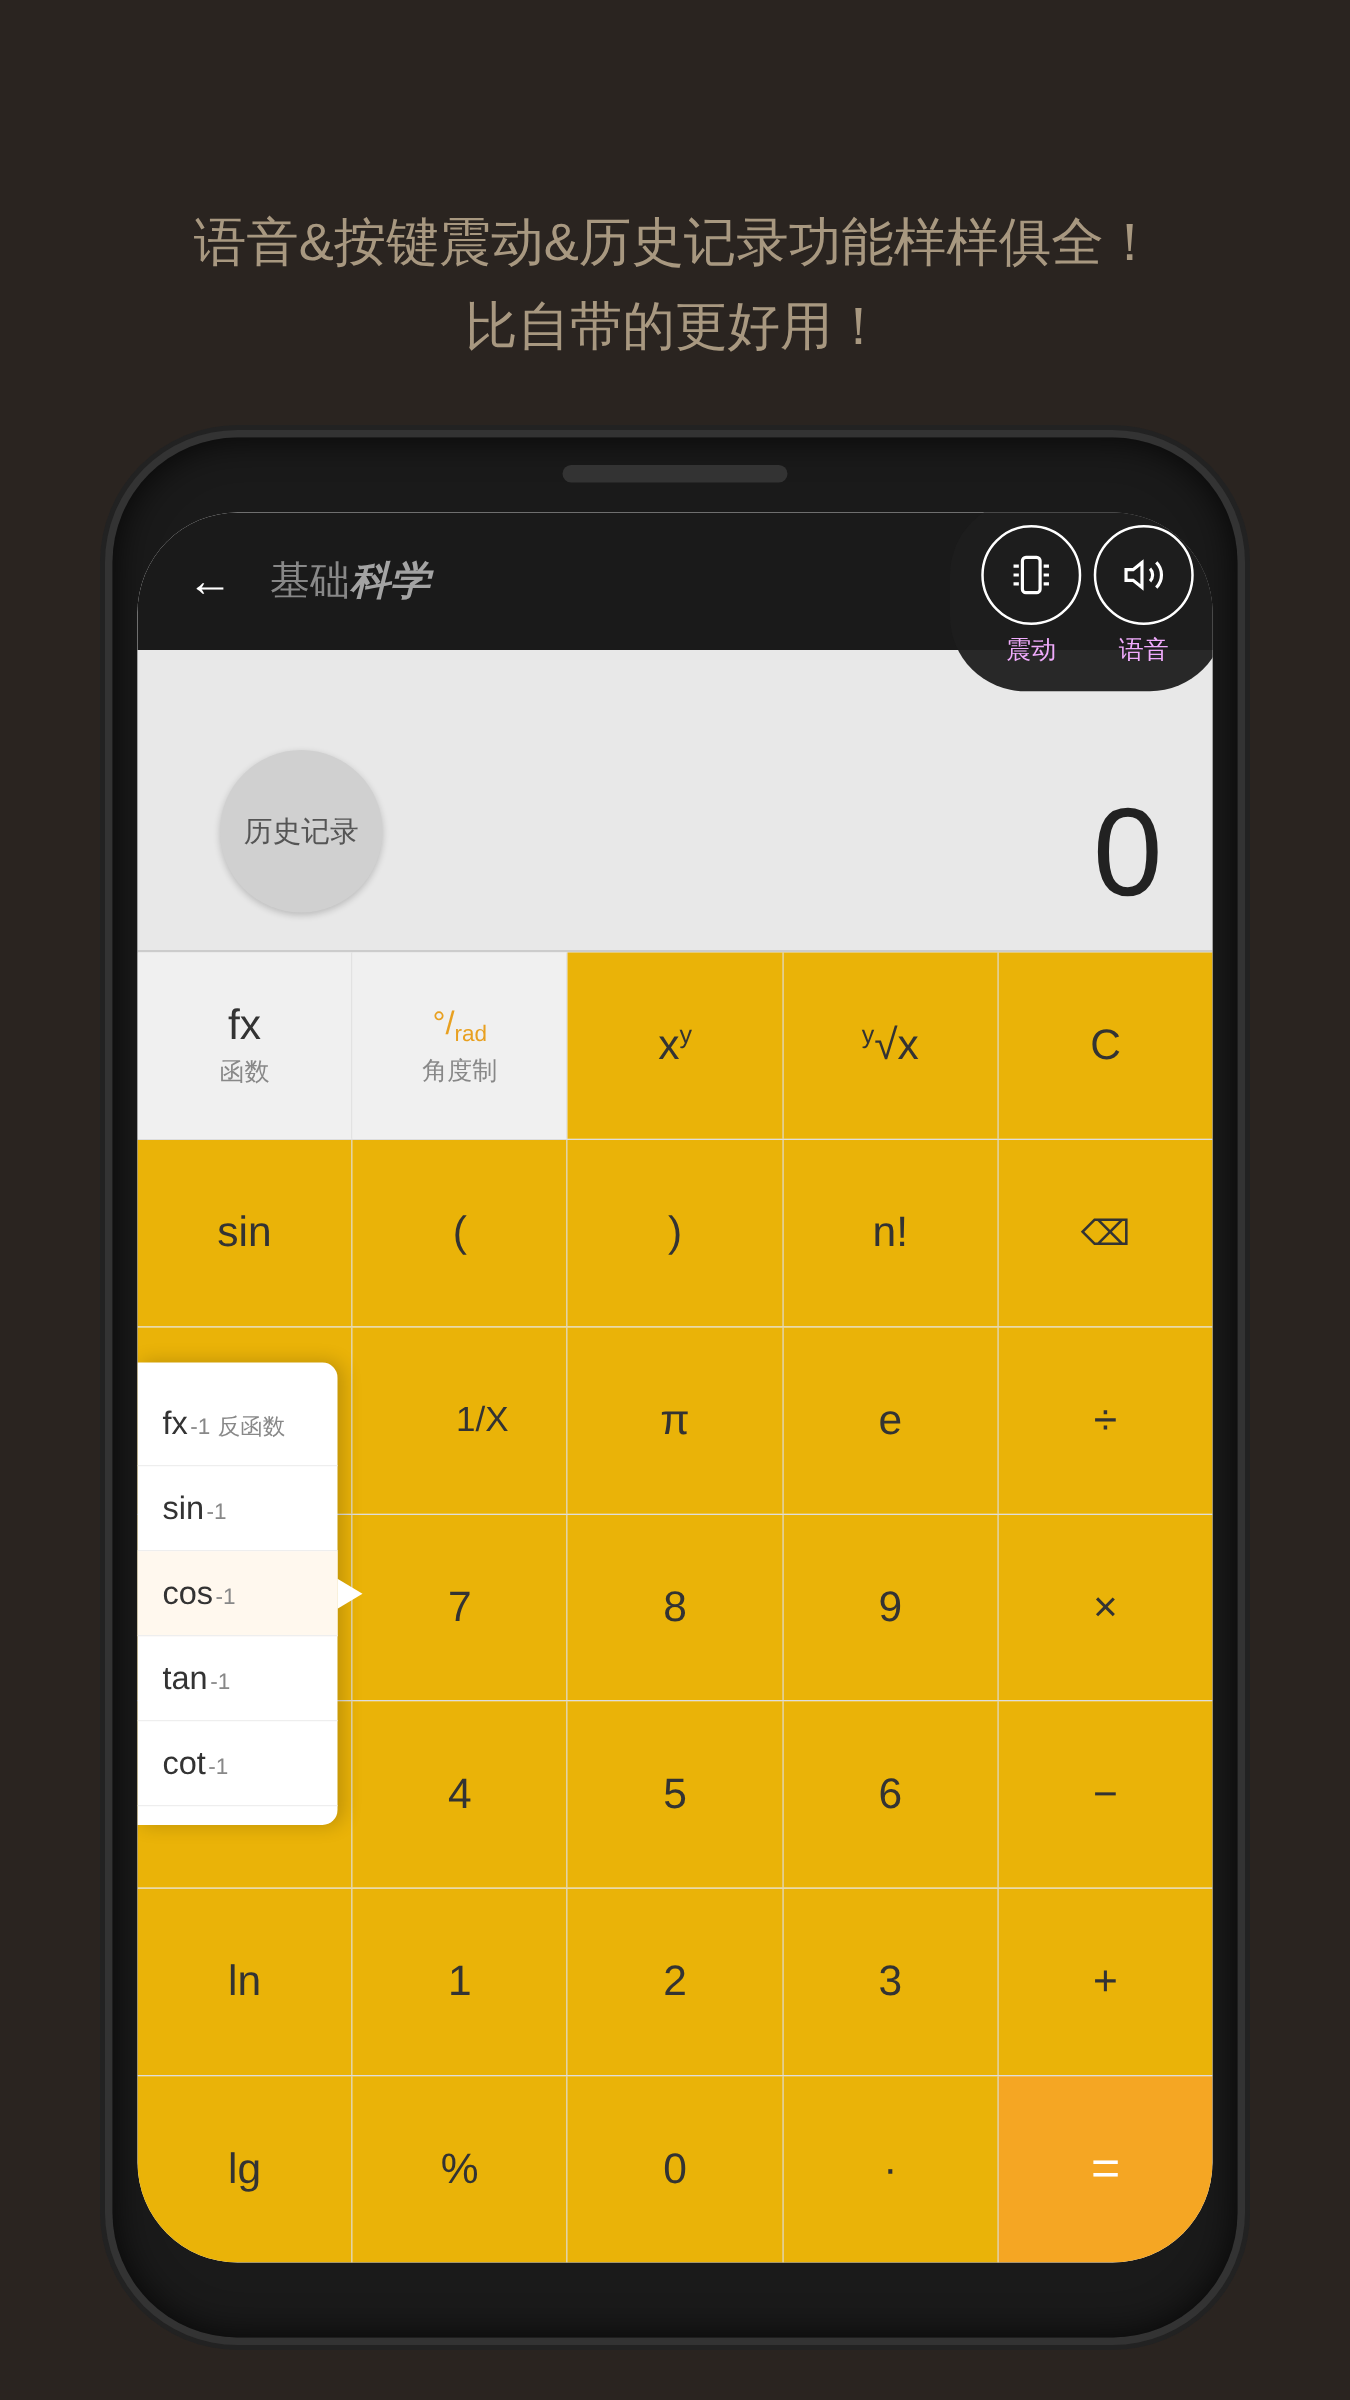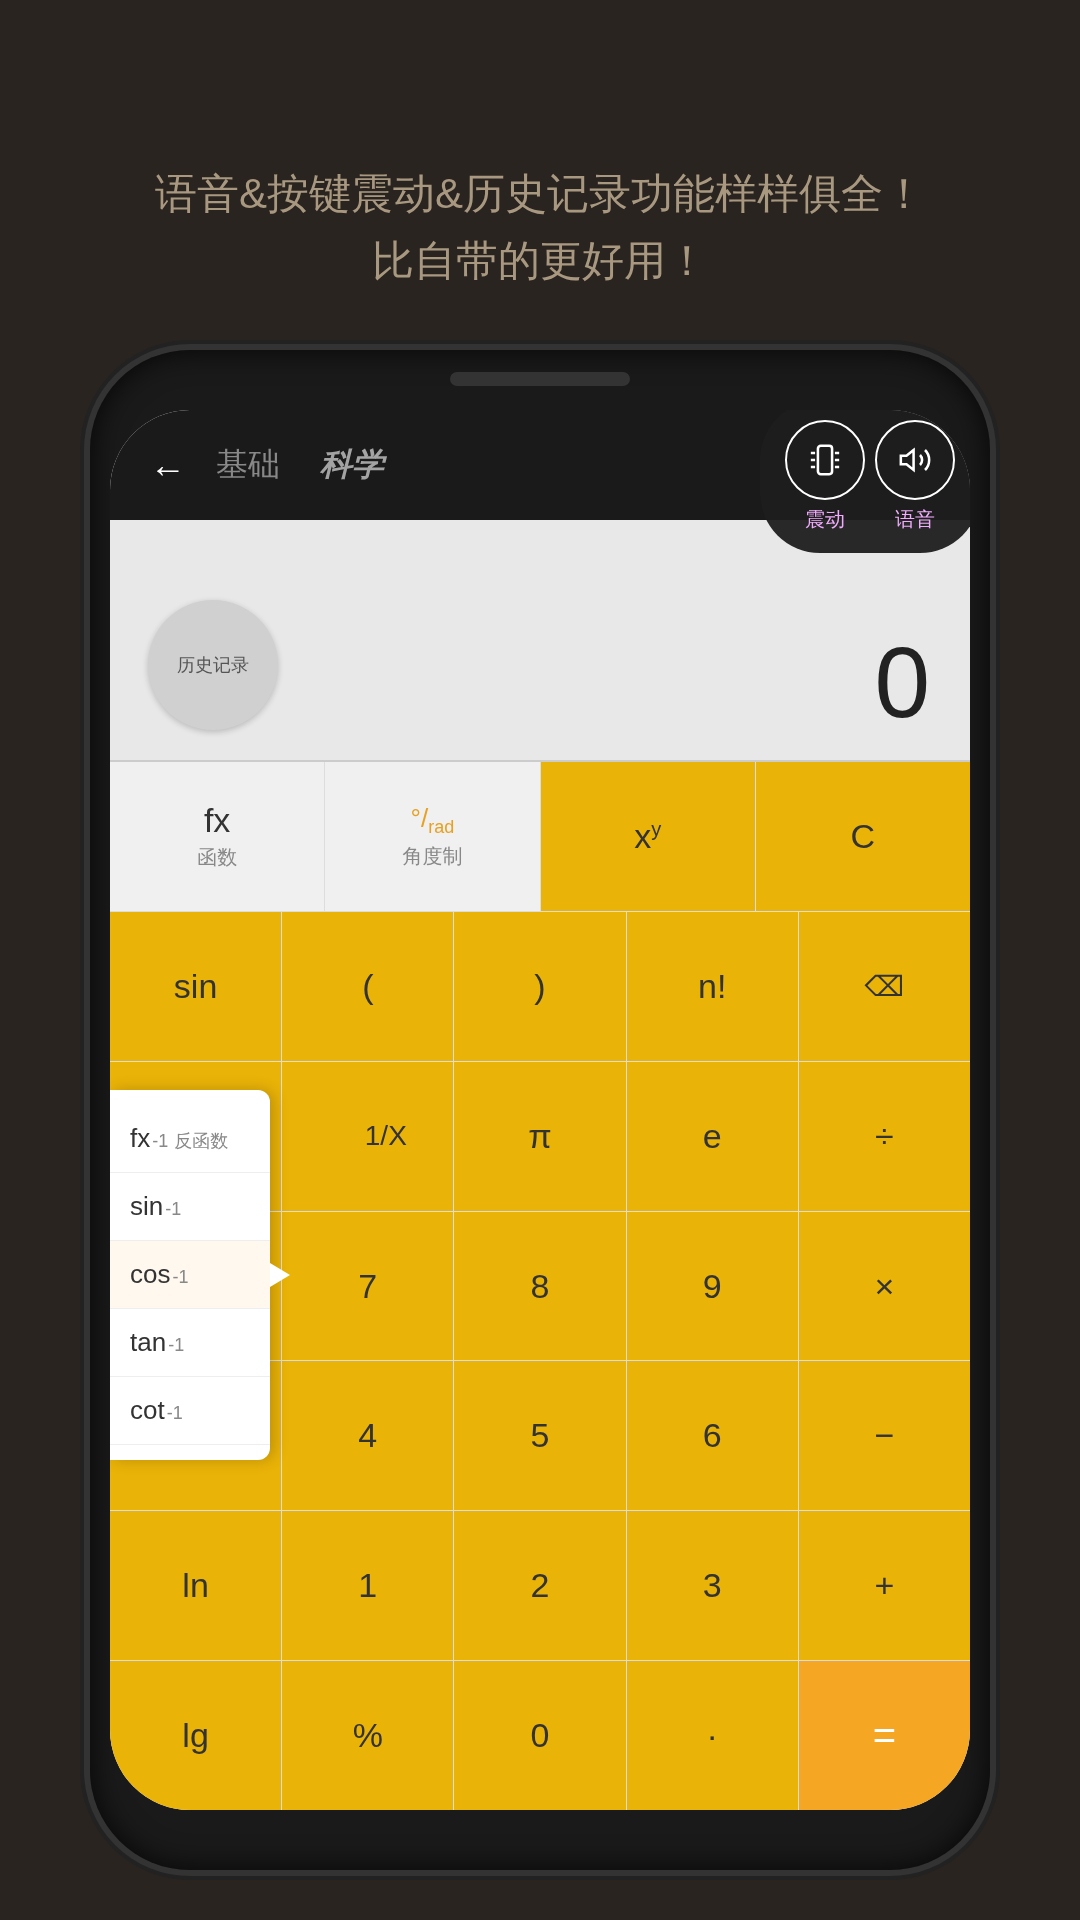--- a/index.html
+++ b/index.html
@@ -72,21 +72,20 @@
 
     .header-back {
       color: #fff;
       font-size: 36px;
       cursor: pointer;
       margin-right: 30px;
     }
 
     .header-tabs {
       display: flex;
-      gap: 40px;
       text-align: right;
     }
 
     .header-tab {
       color: #888;
       font-size: 32px;
       cursor: pointer;
     }
 
     .header-tab.active {
@@ -139,30 +138,30 @@
       height: 240px;
       position: relative;
       display: flex;
       align-items: flex-end;
       justify-content: flex-end;
       padding: 20px 40px;
     }
 
     .history-btn {
       position: absolute;
-      left: 38px;
+      left: 66px;
       bottom: 30px;
       background: #d0d0d0;
       border-radius: 50%;
       width: 130px;
       height: 130px;
       display: flex;
       align-items: center;
       justify-content: center;
-      font-size: 18px;
+      font-size: 23px;
       color: #555;
       cursor: pointer;
       text-align: center;
       box-shadow: 0 2px 6px rgba(0,0,0,0.2);
     }
 
     .display-number {
       font-size: 100px;
       color: #222;
       font-weight: 300;
@@ -371,20 +370,23 @@
             <span class="key-sub">函数</span>
           </div>
           <div class="key key-gray">
             <span class="key-main" style="color:#e8a020;font-size:26px;">°/<sub style="font-size:18px;">rad</sub></span>
             <span class="key-sub">角度制</span>
           </div>
           <div class="key">
             <span class="key-main">x<sup style="font-size:20px;">y</sup></span>
           </div>
           <div class="key">
+            <span class="key-main"><sup style="font-size:20px;">y</sup>√x</span>
+          </div>
+          <div class="key">
             <span class="key-main">C</span>
           </div>
         </div>
 
         <div class="key-row">
           <div class="key">
             <span class="key-main">sin</span>
           </div>
           <div class="key">
             <span class="key-main">(</span>

